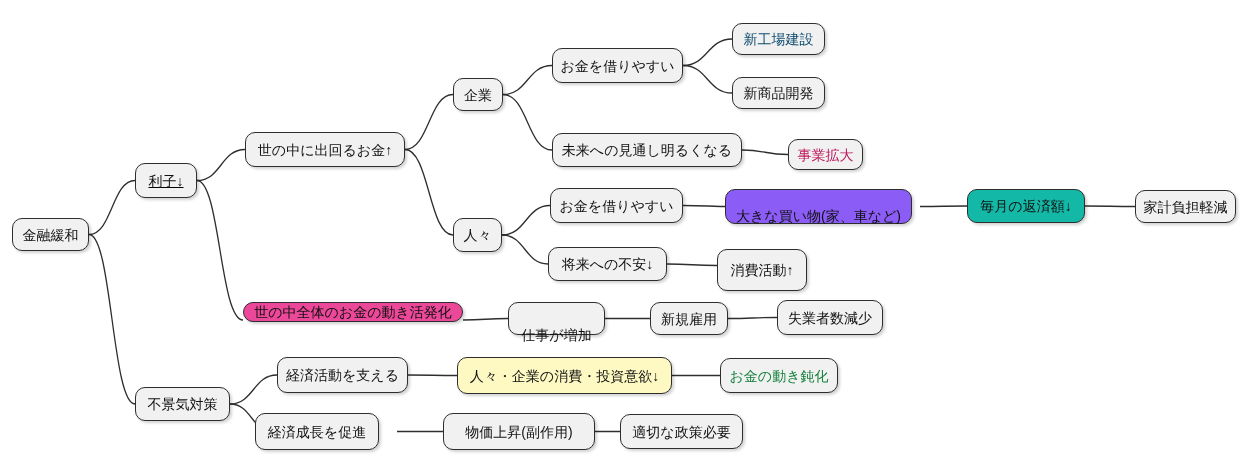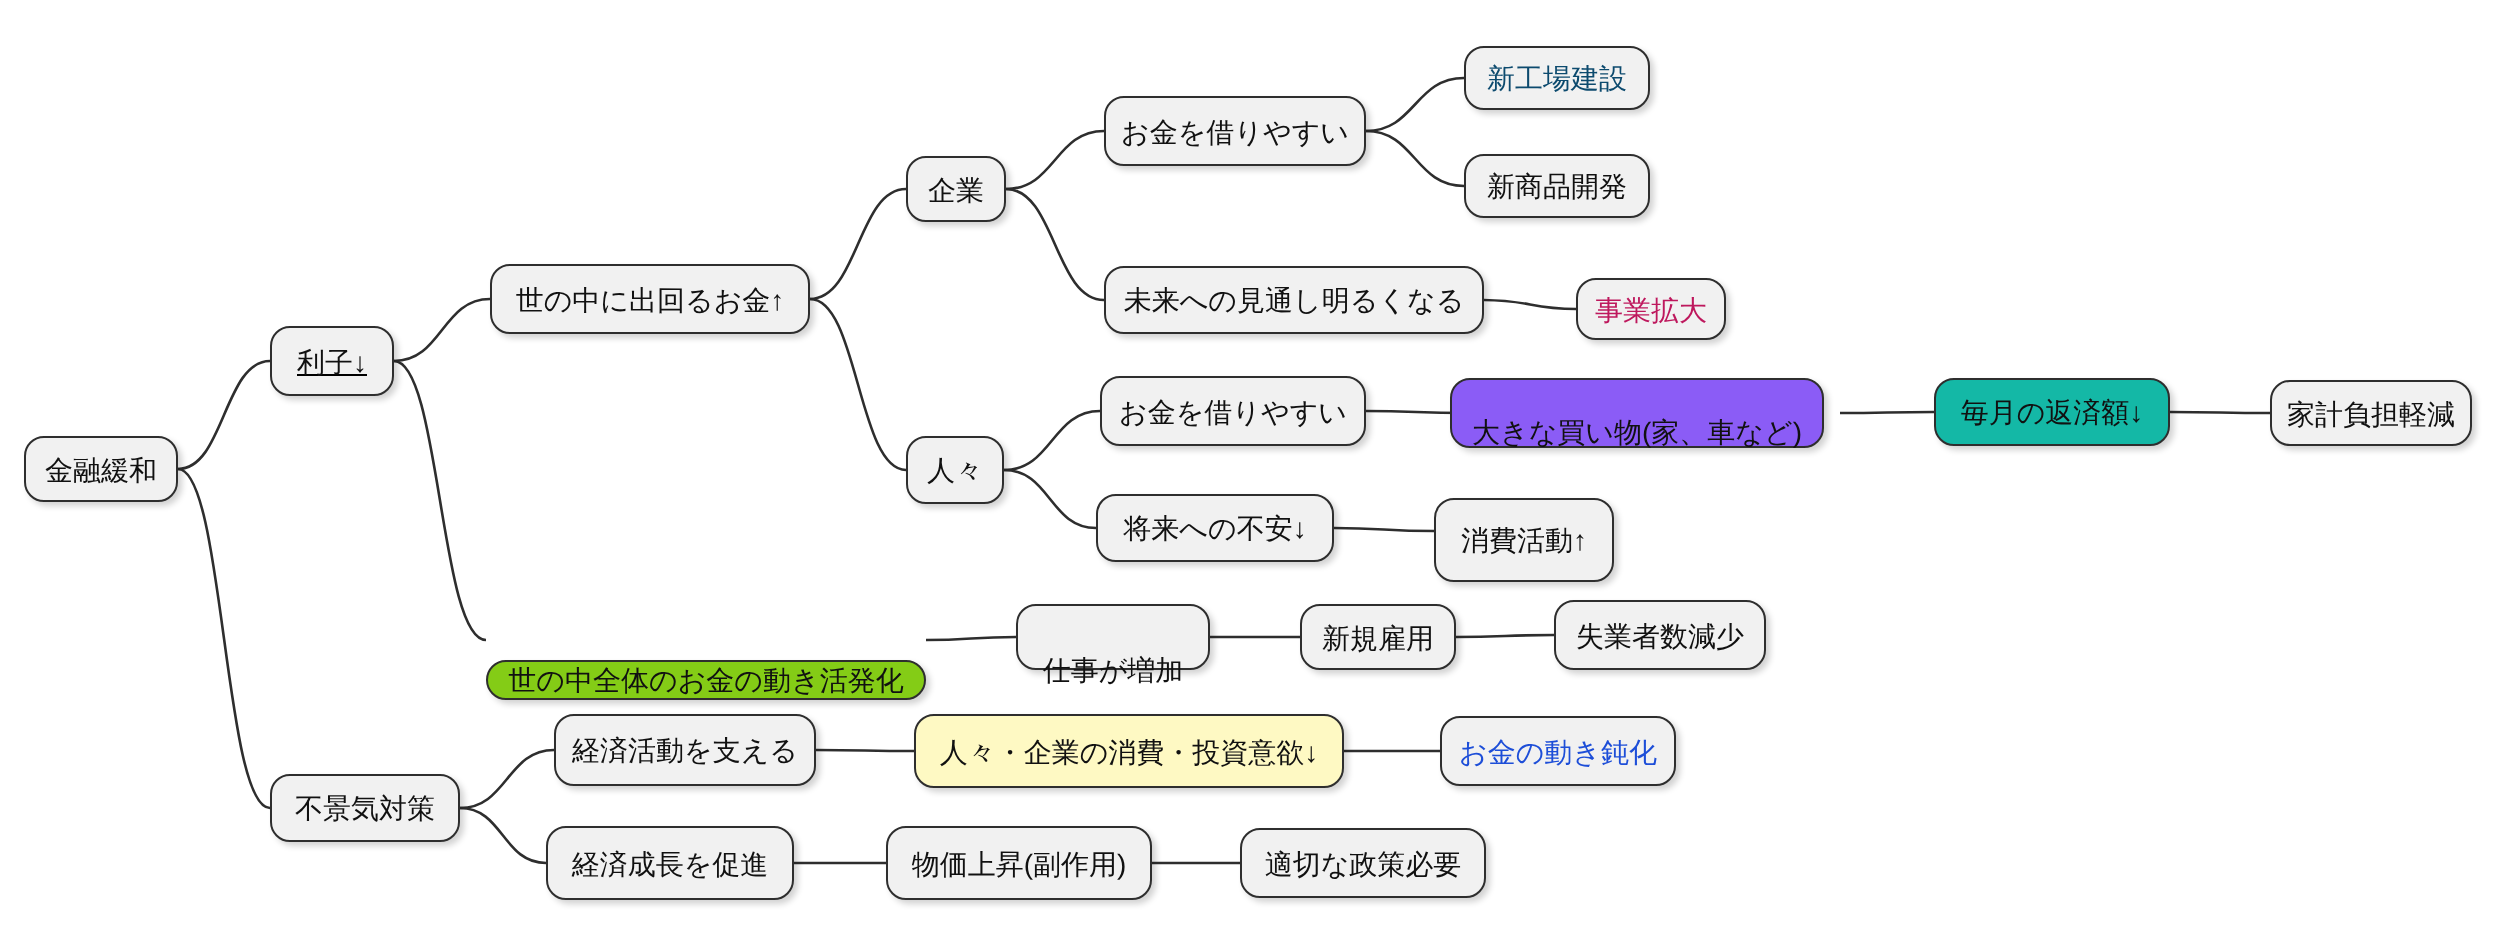--- a/index.html
+++ b/index.html
@@ -110,21 +110,21 @@
       </div>
       <div class="node" style="left: 1135px; top: 190px; width: 101px; height: 33px; background: rgb(241, 241, 241); border-color: rgb(46, 46, 46);">
         <span class="label" style="color: rgb(17, 17, 17);">家計負担軽減</span>
       </div>
       <div class="node" style="left: 548px; top: 247px; width: 119px; height: 34px; background: rgb(241, 241, 241); border-color: rgb(46, 46, 46);">
         <span class="label" style="color: rgb(17, 17, 17);">将来への不安↓</span>
       </div>
       <div class="node" style="left: 717px; top: 249px; width: 90px; height: 42px; background: rgb(241, 241, 241); border-color: rgb(46, 46, 46);">
         <span class="label" style="color: rgb(17, 17, 17);">消費活動↑</span>
       </div>
-      <div class="node" style="left: 243px; top: 302px; width: 220px; height: 20px; background: #84cc16; border-color: rgb(46, 46, 46); margin-top: 28px;">
+      <div class="node" style="left: 243px; top: 302px; width: 220px; height: 20px; background: #ec4899; border-color: rgb(46, 46, 46);">
         <span class="label" style="color: rgb(17, 17, 17);">世の中全体のお金の動き活発化</span>
       </div>
       <div class="node" style="left: 508px; top: 302px; width: 97px; height: 33px; background: rgb(241, 241, 241); border-color: rgb(46, 46, 46);">
         <span class="label" style="color: rgb(17, 17, 17); margin-top: 32px;">仕事が増加</span>
       </div>
       <div class="node" style="left: 650px; top: 302px; width: 78px; height: 33px; background: rgb(241, 241, 241); border-color: rgb(46, 46, 46);">
         <span class="label" style="color: rgb(17, 17, 17);">新規雇用</span>
       </div>
       <div class="node" style="left: 777px; top: 300px; width: 106px; height: 35px; background: rgb(241, 241, 241); border-color: rgb(46, 46, 46);">
         <span class="label" style="color: rgb(17, 17, 17);">失業者数減少</span>
@@ -132,25 +132,25 @@
       <div class="node" style="left: 135px; top: 387px; width: 95px; height: 34px; background: rgb(241, 241, 241); border-color: rgb(46, 46, 46);">
         <span class="label" style="color: rgb(17, 17, 17);">不景気対策</span>
       </div>
       <div class="node" style="left: 277px; top: 357px; width: 131px; height: 36px; background: rgb(241, 241, 241); border-color: rgb(46, 46, 46);">
         <span class="label" style="color: rgb(17, 17, 17);">経済活動を支える</span>
       </div>
       <div class="node" style="left: 457px; top: 357px; width: 215px; height: 37px; background: #fef9c3; border-color: rgb(46, 46, 46);">
         <span class="label" style="color: rgb(17, 17, 17);">人々・企業の消費・投資意欲↓</span>
       </div>
       <div class="node" style="left: 720px; top: 358px; width: 118px; height: 35px; background: rgb(241, 241, 241); border-color: rgb(46, 46, 46);">
-        <span class="label" style="color: #1d4ed8; text-align: right;">お金の動き鈍化</span>
+        <span class="label" style="color: #15803d; text-align: right;">お金の動き鈍化</span>
       </div>
-      <div class="node" style="left: 273px; top: 413px; width: 124px; height: 37px; background: rgb(241, 241, 241); border-color: rgb(46, 46, 46);">
+      <div class="node" style="left: 255px; top: 413px; width: 124px; height: 37px; background: rgb(241, 241, 241); border-color: rgb(46, 46, 46);">
         <span class="label" style="color: rgb(17, 17, 17);">経済成長を促進</span>
       </div>
-      <div class="node" style="left: 443px; top: 413px; width: 133px; height: 37px; background: rgb(241, 241, 241); border-color: rgb(46, 46, 46);">
+      <div class="node" style="left: 443px; top: 413px; width: 152px; height: 37px; background: rgb(241, 241, 241); border-color: rgb(46, 46, 46);">
         <span class="label" style="color: rgb(17, 17, 17);">物価上昇(副作用)</span>
       </div>
       <div class="node" style="left: 620px; top: 414px; width: 123px; height: 35px; background: rgb(241, 241, 241); border-color: rgb(46, 46, 46);">
         <span class="label" style="color: rgb(17, 17, 17);">適切な政策必要</span>
       </div>
     </div>
 </div>
 
 </body></html>

